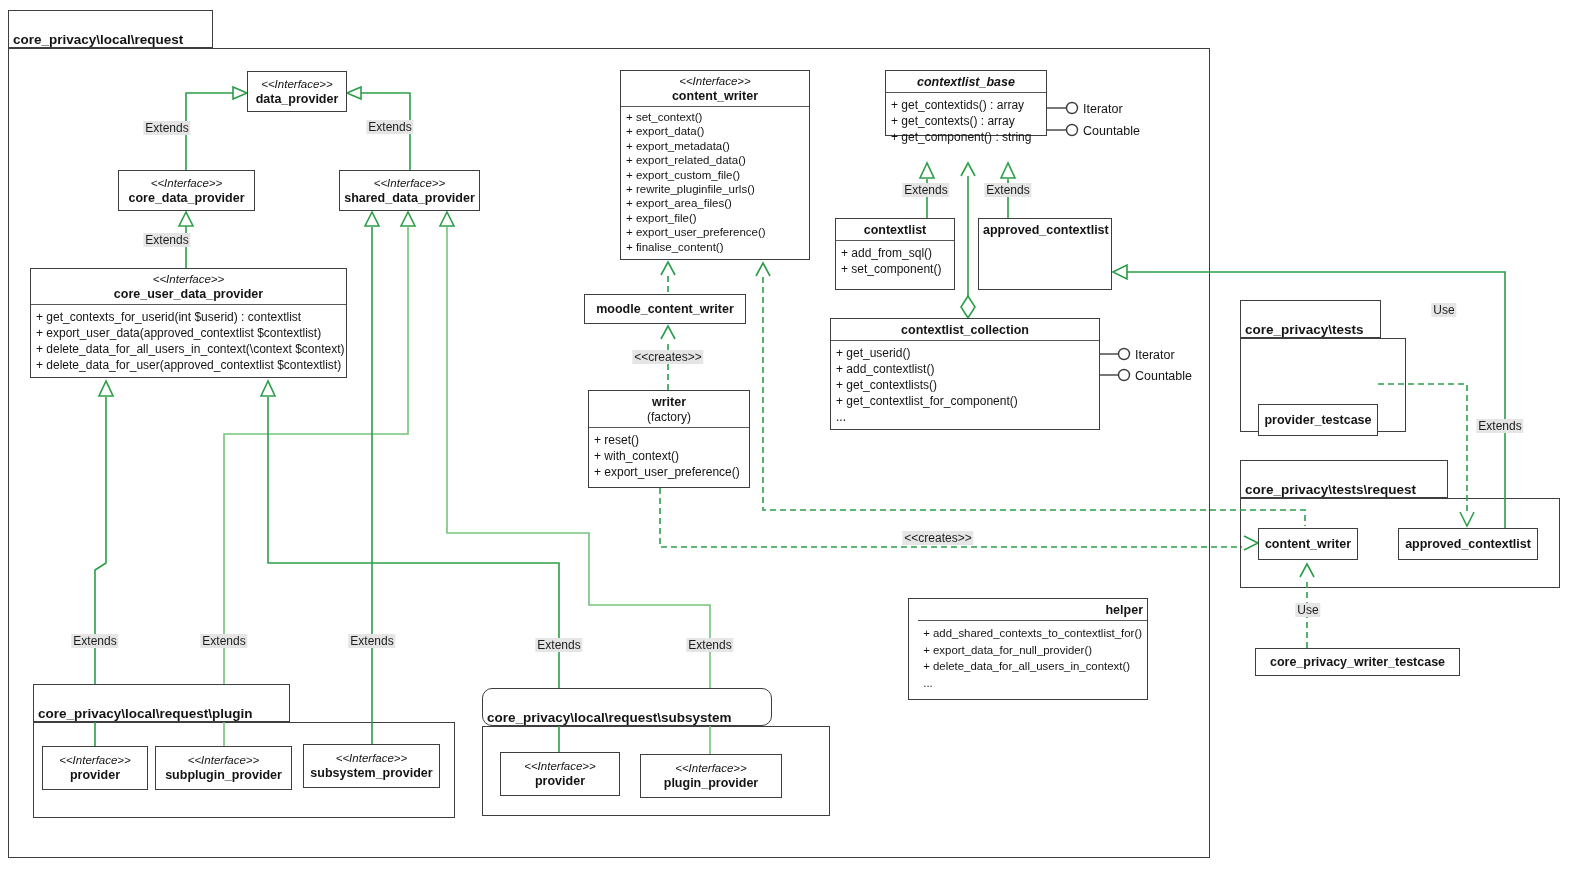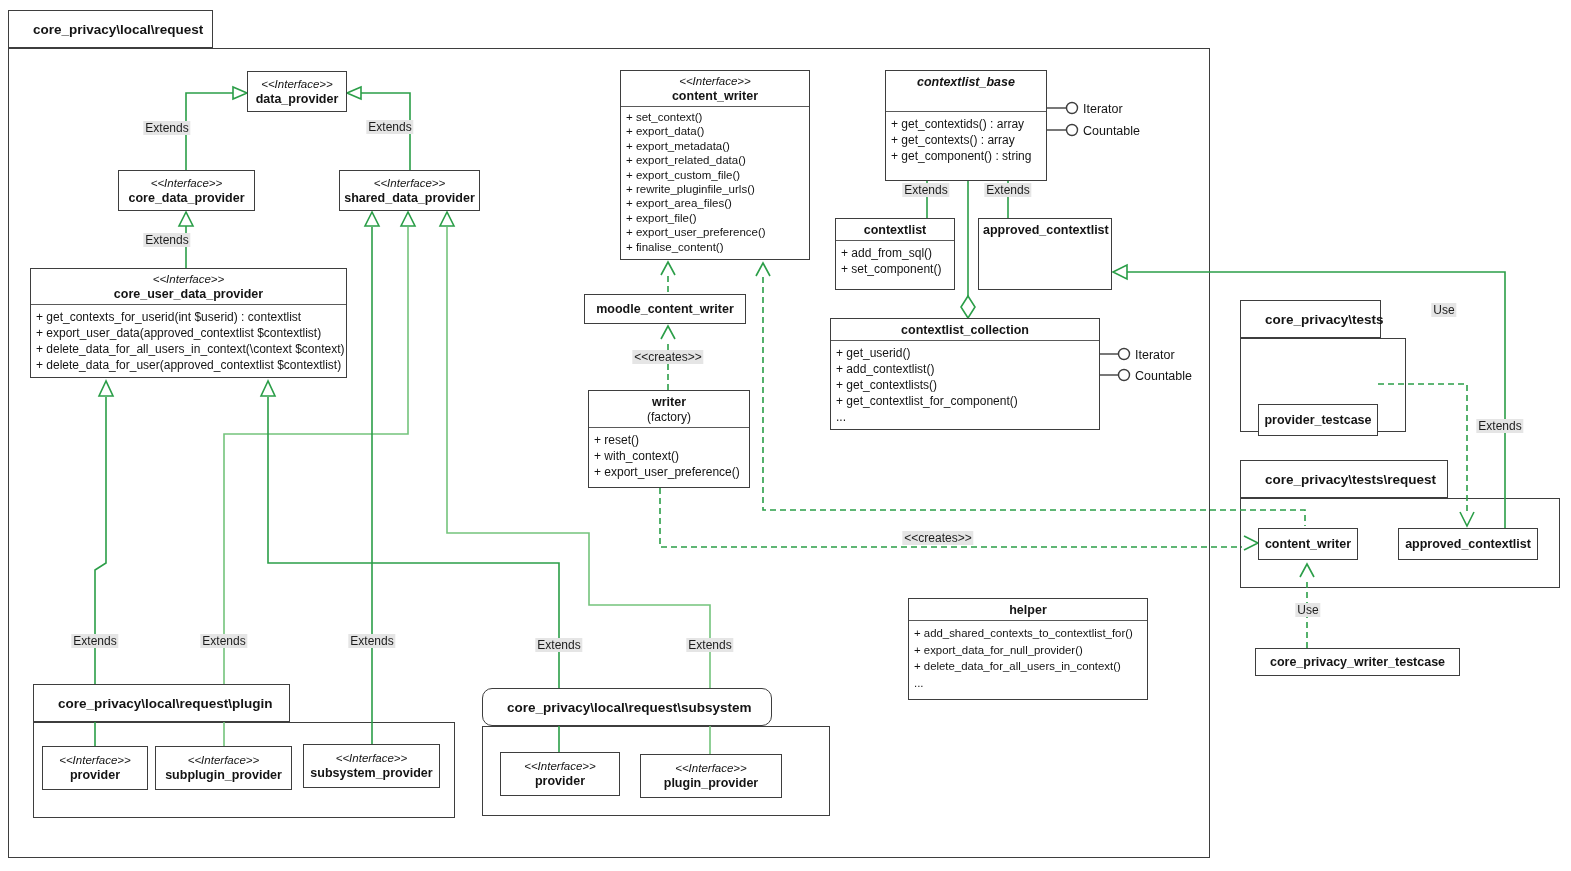--- a/index.html
+++ b/index.html
@@ -1,19 +1,19 @@
 <!DOCTYPE html>
 <html><head>
 <meta charset="utf-8">
 <style>
   html,body{margin:0;padding:0;background:#fff;}
   .canvas{position:relative;width:1571px;height:871px;background:#fff;
           font-family:"Liberation Sans",sans-serif;color:#141414;overflow:hidden;}
   .pkg-tab{position:absolute;background:#fff;border:1.6px solid #3e3e3e;z-index:2;
-           display:flex;align-items:center;padding:0 24px;font-weight:bold;font-size:13.5px;
+           display:flex;align-items:flex-end;padding:0 4px;font-weight:bold;font-size:13.5px;
            box-sizing:border-box;white-space:nowrap;}
   .pkg-body{position:absolute;background:#fff;border:1.6px solid #3e3e3e;z-index:0;box-sizing:border-box;}
   svg.edges{position:absolute;left:0;top:0;z-index:1;}
   .cls{position:absolute;background:#fff;border:1.5px solid #3e3e3e;z-index:2;
        display:flex;flex-direction:column;box-sizing:border-box;}
   .cls-head{text-align:center;padding:3px 4px 2px;}
   .stereo{font-style:italic;font-size:11.5px;line-height:14px;}
   .cname{font-weight:bold;font-size:12.5px;line-height:16px;white-space:nowrap;}
   .cname.it{font-style:italic;}
   .csub{font-size:12px;line-height:15px;}
@@ -166,21 +166,21 @@
       <div class="m">+ export_related_data()</div>
       <div class="m">+ export_custom_file()</div>
       <div class="m">+ rewrite_pluginfile_urls()</div>
       <div class="m">+ export_area_files()</div>
       <div class="m">+ export_file()</div>
       <div class="m">+ export_user_preference()</div>
       <div class="m">+ finalise_content()</div>
     </div>
   </div>
 
-  <div class="cls" style="left:885px;top:70px;width:162px;height:111px;gap:19px;">
+  <div class="cls" style="left:885px;top:70px;width:162px;height:66px;">
     <div class="cls-head">
       <div class="cname it">contextlist_base</div>
     </div>
     <div class="cls-body">
       <div class="m">+ get_contextids() : array</div>
       <div class="m">+ get_contexts() : array</div>
       <div class="m">+ get_component() : string</div>
     </div>
   </div>
 
@@ -222,21 +222,21 @@
       <div class="cname">writer</div>
       <div class="csub">(factory)</div>
     </div>
     <div class="cls-body">
       <div class="m">+ reset()</div>
       <div class="m">+ with_context()</div>
       <div class="m">+ export_user_preference()</div>
     </div>
   </div>
 
-  <div class="cls" style="left:908px;top:598px;width:240px;height:102px;">
+  <div class="cls" style="left:908px;top:598px;width:240px;height:102px;align-items:flex-end;">
     <div class="cls-head">
       <div class="cname">helper</div>
     </div>
     <div class="cls-body tight2">
       <div class="m">+ add_shared_contexts_to_contextlist_for()</div>
       <div class="m">+ export_data_for_null_provider()</div>
       <div class="m">+ delete_data_for_all_users_in_context()</div>
       <div class="m">...</div>
     </div>
   </div>

